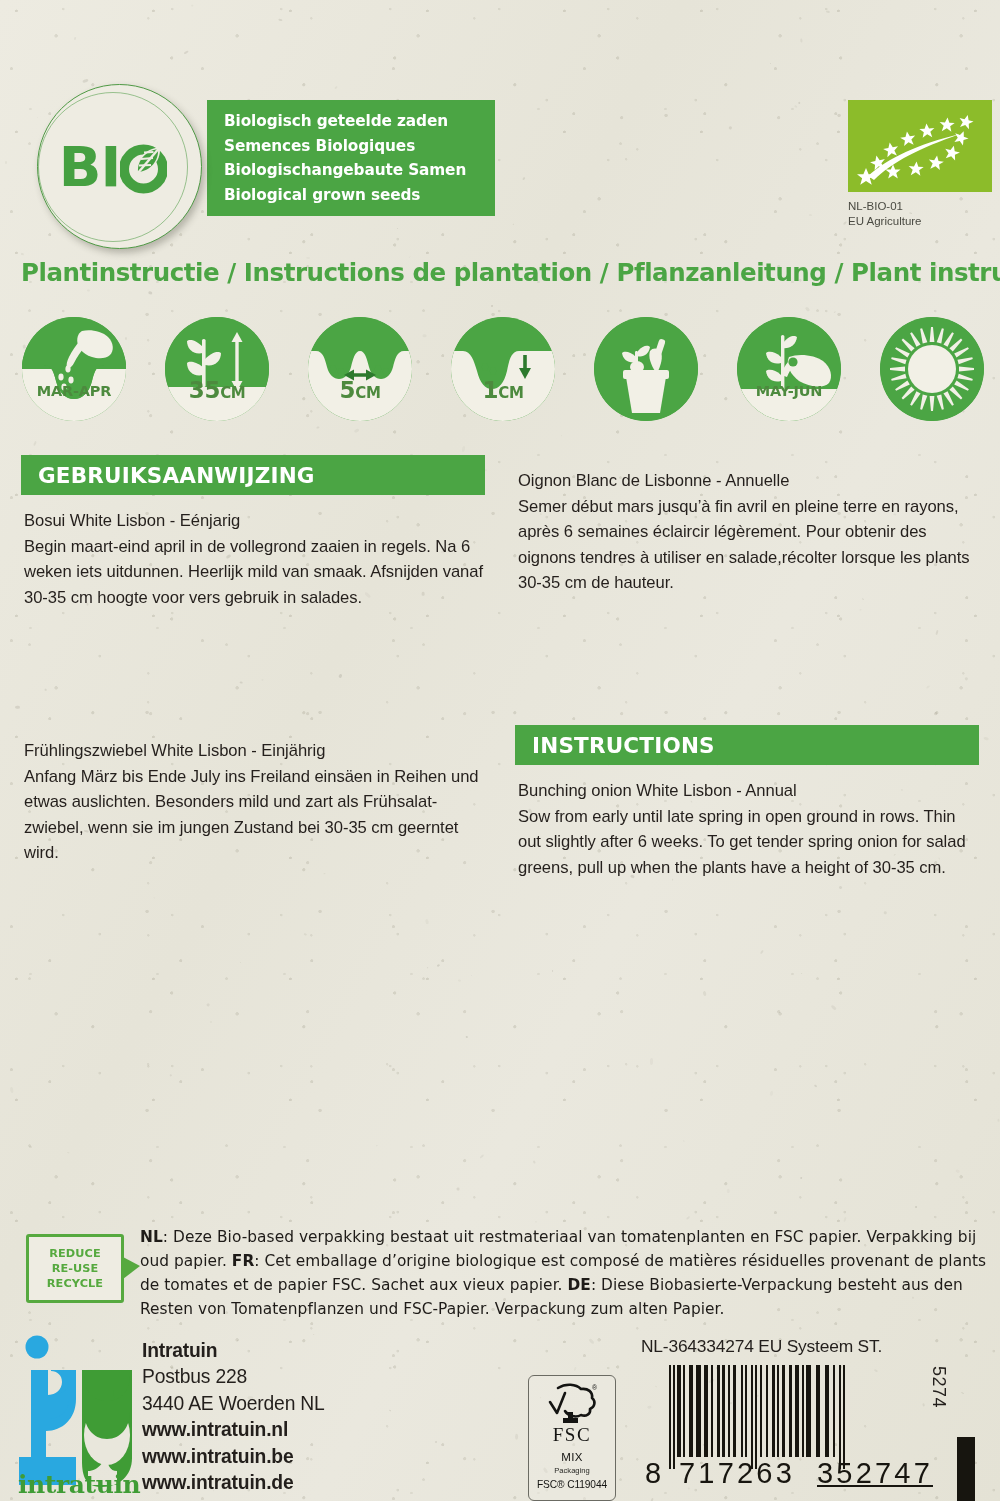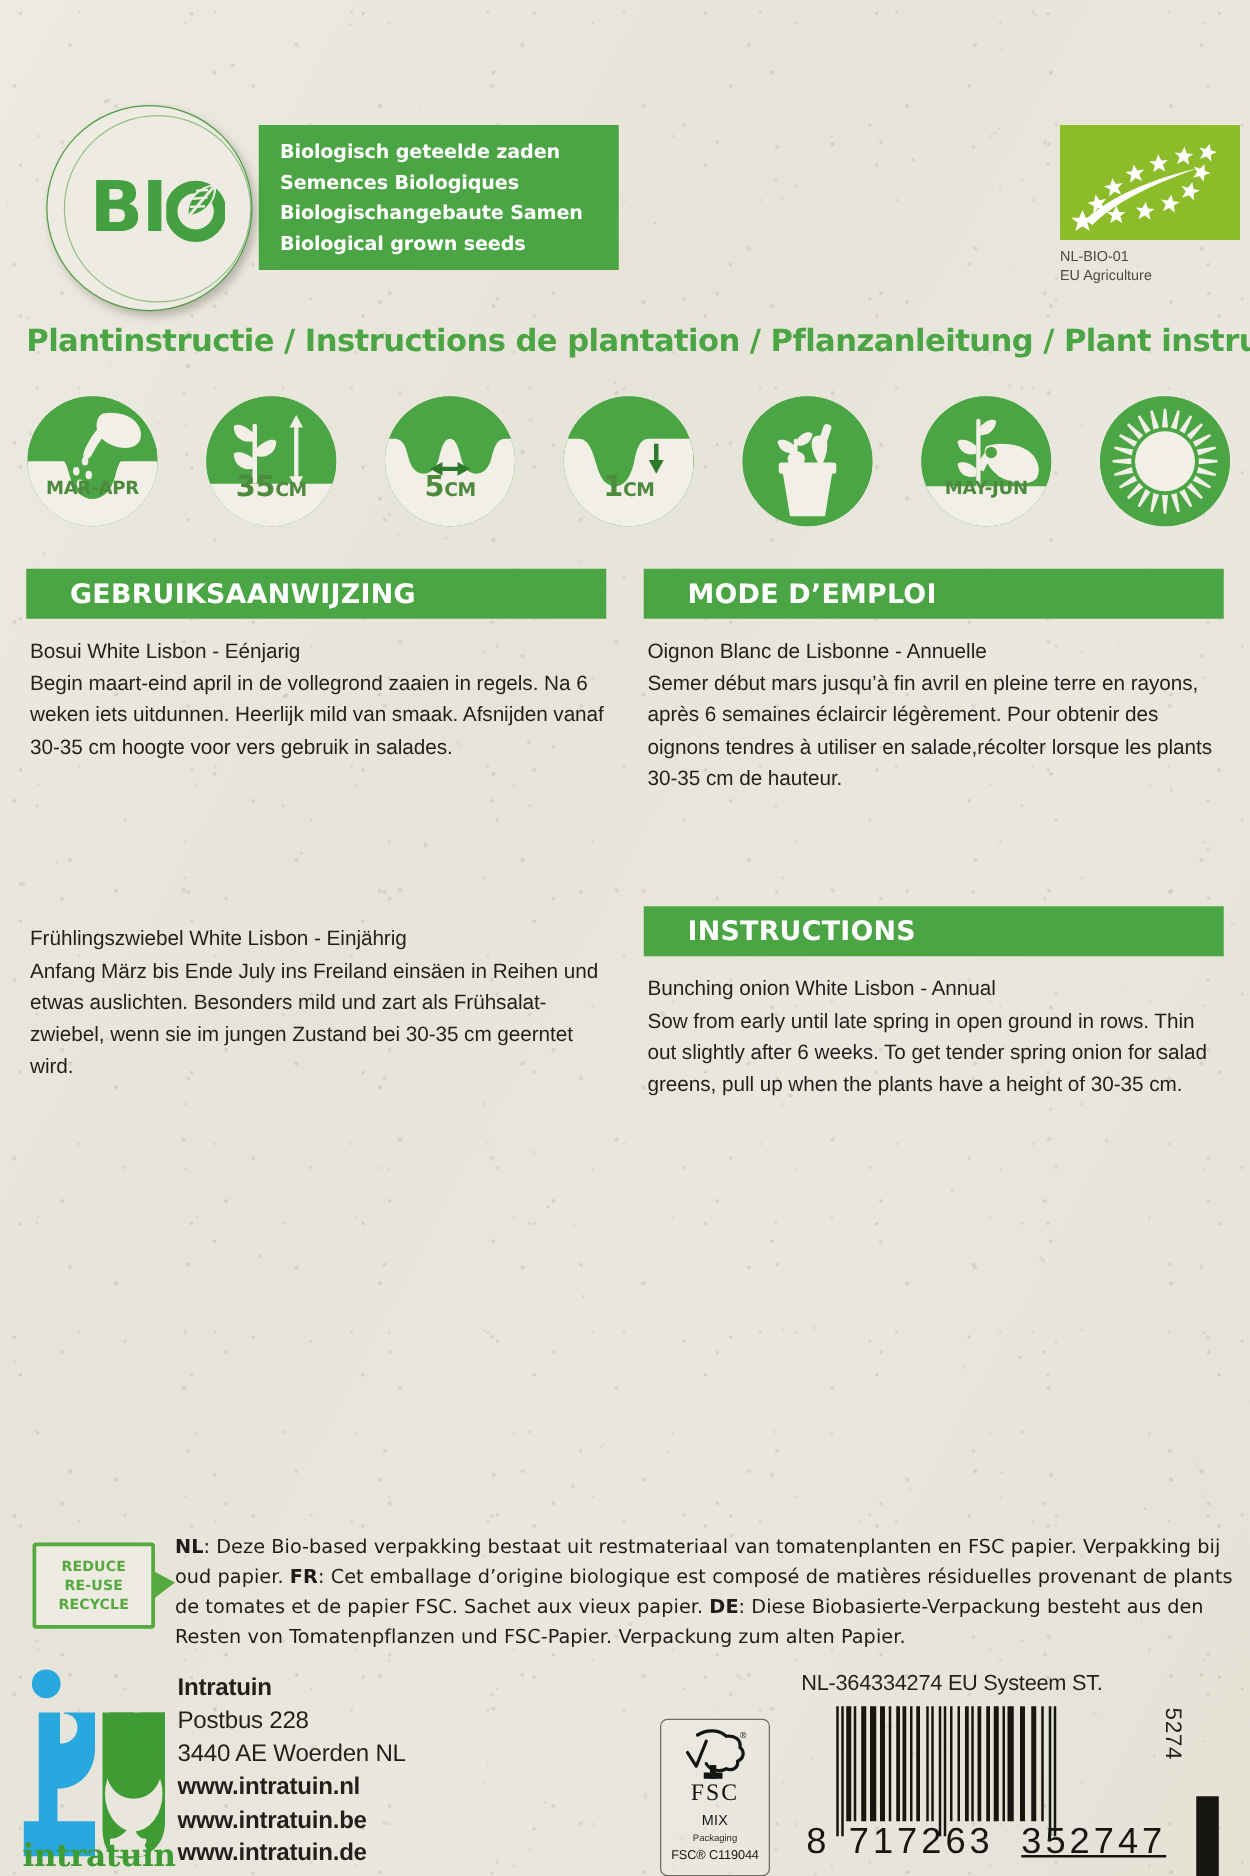--- a/index.html
+++ b/index.html
@@ -50,21 +50,21 @@
   .page { position: absolute; inset: 0; }
 
   
   .bio-badge {
     position: absolute; left: 37px; top: 84px;
     width: 165px; height: 165px;
     border-radius: 50%;
     background: #eeece2;
     border: 1.6px solid #4f9a45;
     box-shadow: 3px 4px 7px rgba(60,58,45,.30);
-    display: flex; align-items: center; justify-content: flex-end;
+    display: flex; align-items: center; justify-content: flex-start;
     z-index: 3;
   }
   .bio-badge-inner {
     width: 150px; height: 150px; border-radius: 50%;
     border: 1px solid rgba(79,154,69,.55);
     display: flex; align-items: center; justify-content: center;
   }
   .bio-word {
     font-family: "DejaVu Sans", sans-serif;
     font-weight: bold;
@@ -135,21 +135,21 @@
     color: #4d8a3e;
     letter-spacing: -.2px;
   }
 
   
   .block { position: absolute; }
   .block-head {
     background: #4ba544;
     height: 40px;
     display: flex; align-items: center;
-    padding-left: 35px;
+    padding-left: 17px;
   }
   .block-head span {
     font-family: "DejaVu Sans", sans-serif;
     font-weight: bold;
     font-size: 21.5px;
     color: #ffffff;
     letter-spacing: .2px;
   }
   .block-body {
     padding: 13px 2px 0 3px;
@@ -678,23 +678,20 @@
     <div class="block-head">
       <span>GEBRUIKSAANWIJZING</span>
     </div>
     <div class="block-body">
       <p>Bosui White Lisbon - Eénjarig</p>
       <p>Begin maart-eind april in de vollegrond zaaien in regels. Na 6 weken iets uitdunnen. Heerlijk mild van smaak. Afsnijden vanaf 30-35 cm hoogte voor vers gebruik in salades.</p>
     </div>
   </div>
 
   <div class="block" style="left:515px; top:455px; width:464px;">
-    <div class="block-head">
-      <span>MODE D’EMPLOI</span>
-    </div>
     <div class="block-body">
       <p>Oignon Blanc de Lisbonne - Annuelle</p>
       <p>Semer début mars jusqu’à fin avril en pleine terre en rayons, après 6 semaines éclaircir légèrement. Pour obtenir des oignons tendres à utiliser en salade,récolter lorsque les plants 30-35 cm de hauteur.</p>
     </div>
   </div>
 
   <div class="block" style="left:21px; top:725px; width:464px;">
     <div class="block-body">
       <p>Frühlingszwiebel White Lisbon - Einjährig</p>
       <p>Anfang März bis Ende July ins Freiland einsäen in Reihen und etwas auslichten. Besonders mild und zart als Frühsalat-zwiebel, wenn sie im jungen Zustand bei 30-35 cm geerntet wird.</p>

